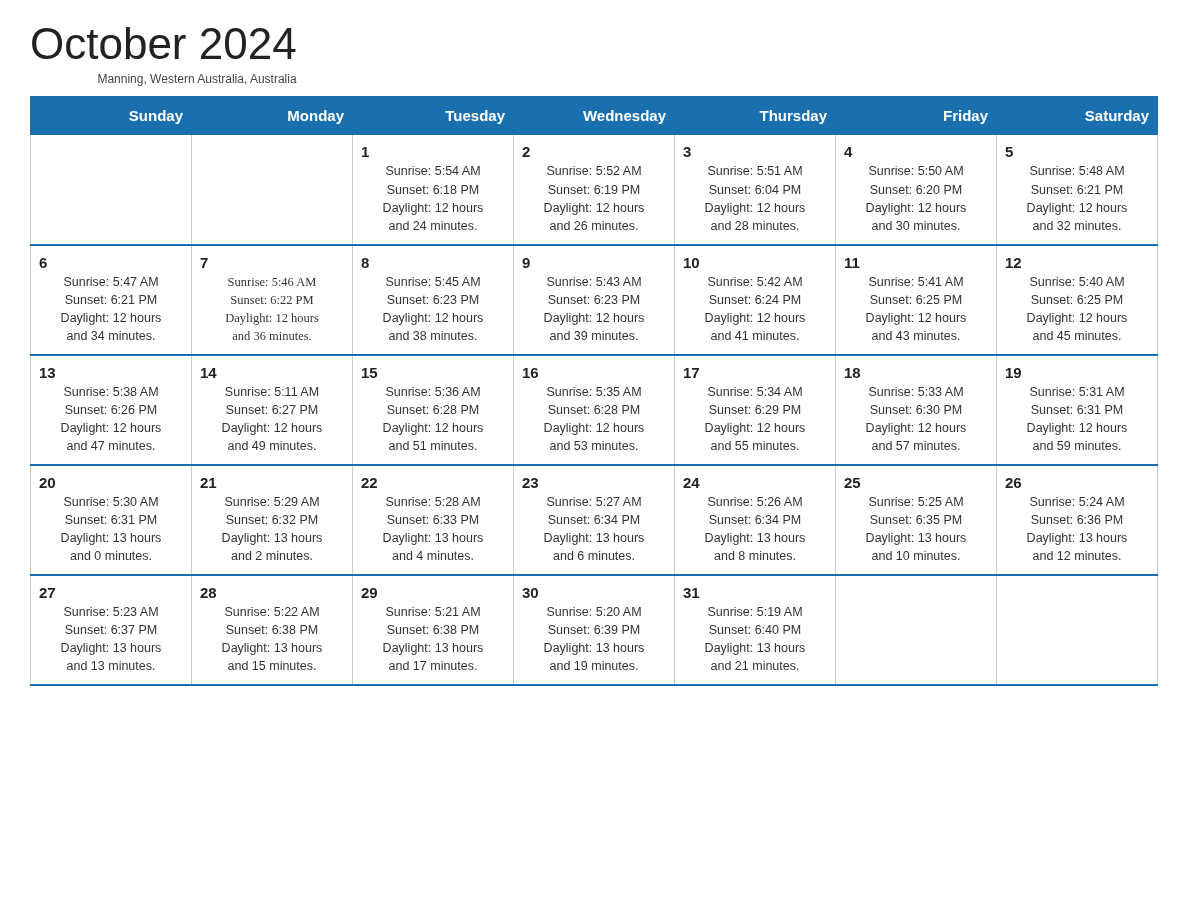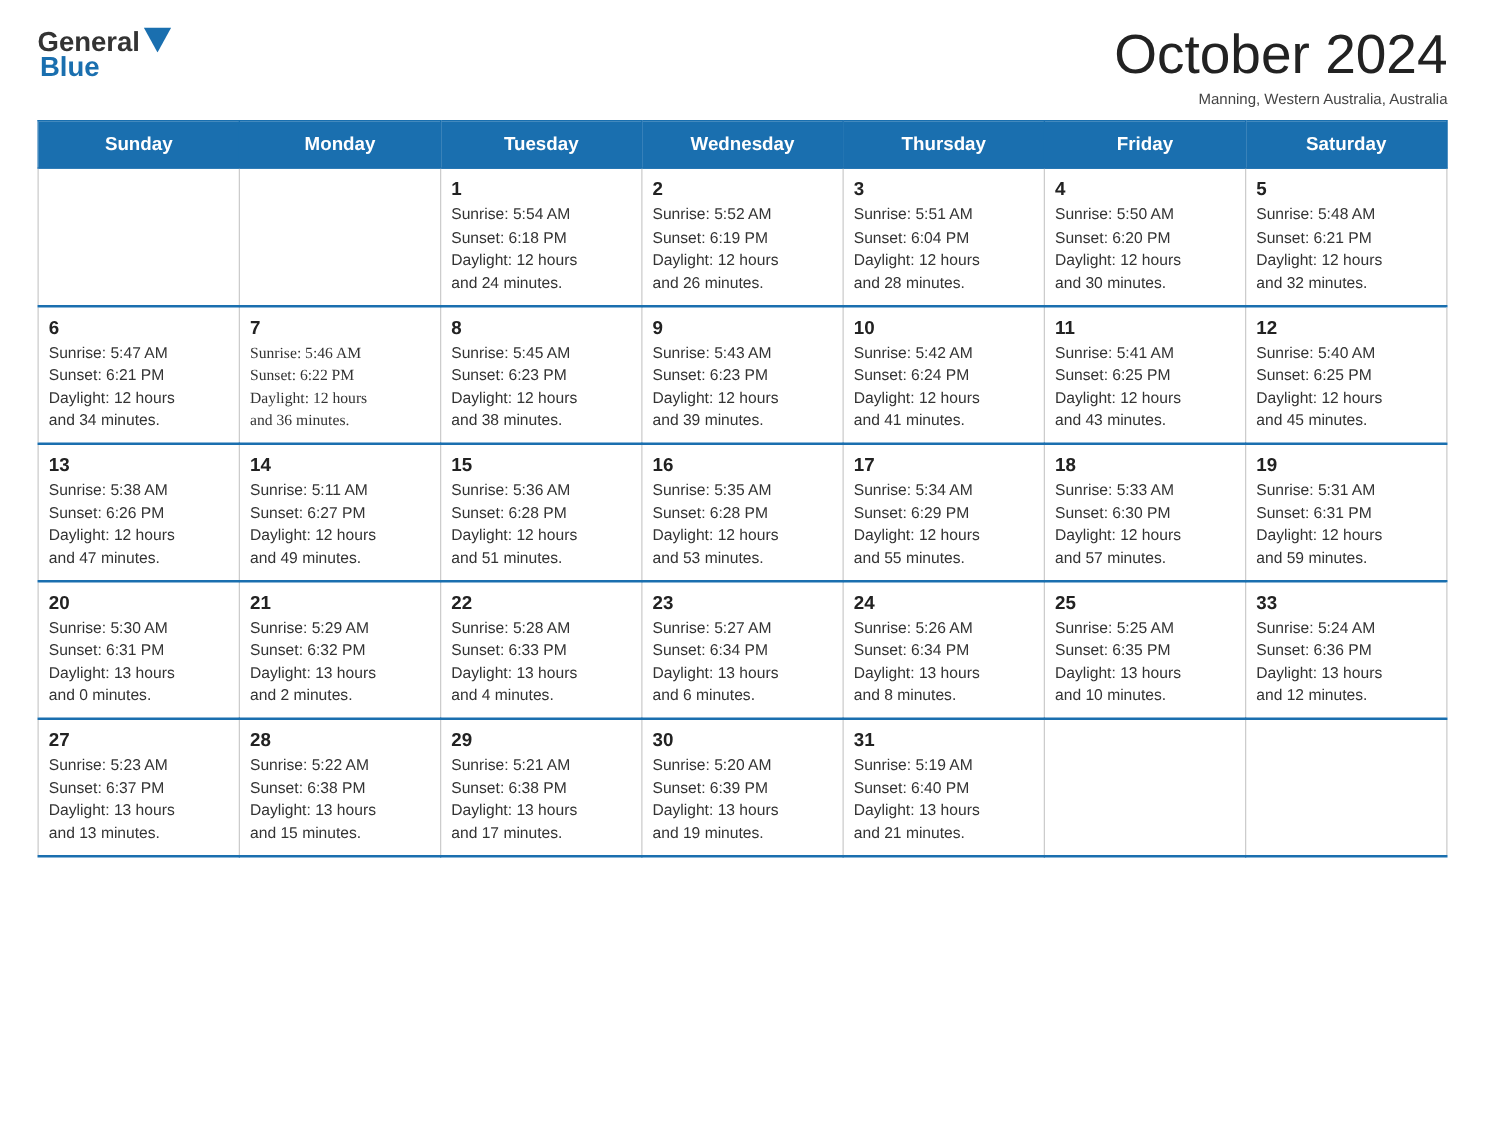--- a/index.html
+++ b/index.html
@@ -49,21 +49,21 @@
       width: 100%;
       border-collapse: collapse;
       margin-top: 10px;
     }
     thead tr th {
       background-color: #1a6faf;
       color: #fff;
       font-size: 15px;
       font-weight: bold;
       padding: 10px 8px;
-      text-align: center;
+      text-align: right;
       border: 1px solid #1a6faf;
     }
     tbody tr td {
       vertical-align: top;
       padding: 8px 8px;
       border: 1px solid #ccc;
       font-size: 13px;
       color: #222;
       width: calc(100% / 7);
       min-height: 90px;
@@ -76,42 +76,30 @@
       font-size: 15px;
       font-weight: bold;
       color: #222;
       display: block;
       margin-bottom: 2px;
     }
     .day-info {
       font-size: 12.5px;
       color: #333;
       line-height: 1.45;
+      text-align: center;
     }
     .empty-cell {
       background: #fff;
     }
   </style>
 </head>
 <body>
 
 <div class="header">
-  <div class="logo">
-    <div style="display:flex;flex-direction:column;align-items:flex-start;">
-      <div style="display:flex;align-items:center;">
-        <span class="logo-text-general">General</span>
-        <div style="display:inline-block;margin-left:3px;margin-top:2px;">
-          <svg width="22" height="20" viewBox="0 0 22 20">
-            <polygon points="0,0 22,0 11,20" fill="#1a6faf"></polygon>
-          </svg>
-        </div>
-      </div>
-      <span class="logo-text-blue" style="margin-top:-6px;margin-left:2px;">Blue</span>
-    </div>
-  </div>
   <div class="title-block">
     <div class="month-title">October 2024</div>
     <div class="location-title">Manning, Western Australia, Australia</div>
   </div>
 </div>
 
 <table>
   <thead>
     <tr>
     <th>Sunday</th>
@@ -302,21 +290,21 @@
 and 8 minutes.</div>
         </td>
         <td>
           <span class="day-number">25</span>
           <div class="day-info" style="white-space: pre-line;">Sunrise: 5:25 AM
 Sunset: 6:35 PM
 Daylight: 13 hours
 and 10 minutes.</div>
         </td>
         <td>
-          <span class="day-number">33</span>
+          <span class="day-number">26</span>
           <div class="day-info" style="white-space: pre-line;">Sunrise: 5:24 AM
 Sunset: 6:36 PM
 Daylight: 13 hours
 and 12 minutes.</div>
         </td>
       </tr>
       <tr>
         <td>
           <span class="day-number">27</span>
           <div class="day-info" style="white-space: pre-line;">Sunrise: 5:23 AM

